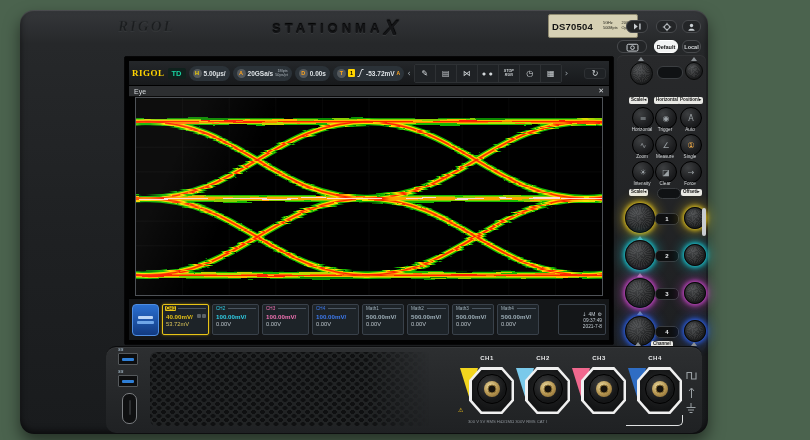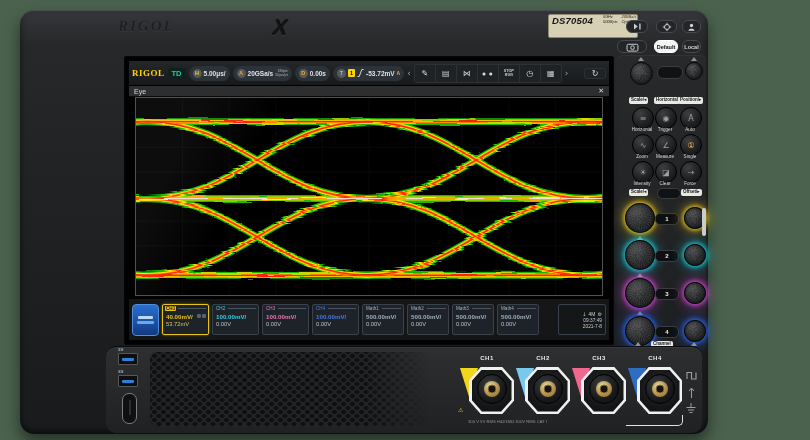--- a/index.html
+++ b/index.html
@@ -13,21 +13,21 @@
     background:linear-gradient(180deg,#35373a 0,#26282a 34px,#1e2022 55%,#191b1d 100%);
     box-shadow:0 8px 16px rgba(0,0,0,.5), inset 0 1px 1px rgba(255,255,255,.14), inset 0 -3px 6px rgba(0,0,0,.6);}
   .rigol-logo{left:98px;top:8px;font-family:"Liberation Serif",serif;font-weight:bold;font-style:italic;
     font-size:15px;letter-spacing:2px;color:#1b1d1f;-webkit-text-stroke:.5px #2e3133;
     text-shadow:0 1px 1px rgba(255,255,255,.07);}
   .stmx{left:252px;top:6px;display:flex;align-items:center;color:#141517;
     text-shadow:0 1px 0 rgba(255,255,255,.06),0 -1px 1px #000;}
   .stmx .t{font-size:13px;font-weight:800;letter-spacing:4px;}
   .stmx .x{font-size:21px;font-weight:800;transform:skewX(-14deg);margin-left:1px;}
   .plate{left:528px;top:4px;width:90px;height:24px;background:#d6d0b4;border:1px solid #8f8a70;border-radius:2px;
-    display:flex;align-items:flex-start;gap:10px;padding:0 3px;box-sizing:border-box;font-style:italic;}
+    display:flex;align-items:center;gap:10px;padding:0 3px;box-sizing:border-box;}
   .plate .m{font-size:9.5px;font-weight:bold;color:#131313;letter-spacing:.2px;}
   .plate .specs{display:grid;grid-template-columns:auto auto;gap:0 4px;font-size:3.8px;color:#23231a;line-height:1.2;}
   .bezbtn{background:#232527;border:1px solid #47494c;border-radius:6px;color:#d6d9db;
     display:flex;align-items:center;justify-content:center;box-sizing:border-box;cursor:pointer;padding:0;}
   .bezbtn.white{background:#f2f3f3;color:#111;border-color:#fff;font-weight:bold;}
   .bezbtn.txt{font-size:5.5px;font-weight:bold;}
 
   
   .screen{left:104px;top:46px;width:488px;height:287px;background:#020202;border:1px solid #070708;border-radius:2px;}
   .tbar{left:4px;top:4px;width:480px;height:25px;display:flex;align-items:center;gap:3px;
@@ -144,20 +144,21 @@
   .fp-ic{color:#9aa0a4;}
 </style>
 </head>
 <body>
 
 <div class="stage">
   <div class="abs sbody">
 
     <div class="abs rigol-logo">RIGOL</div>
     <div class="abs stmx">
+      <span class="t">STATIONMA</span>
       <span class="x">X</span>
     </div>
     <div class="abs plate">
       <span class="m">DS70504</span>
       <span class="specs">
         <span>5GHz</span>
         <span>20GSa/s</span>
         <span>500Mpts</span>
         <span>Options</span>
       </span>

